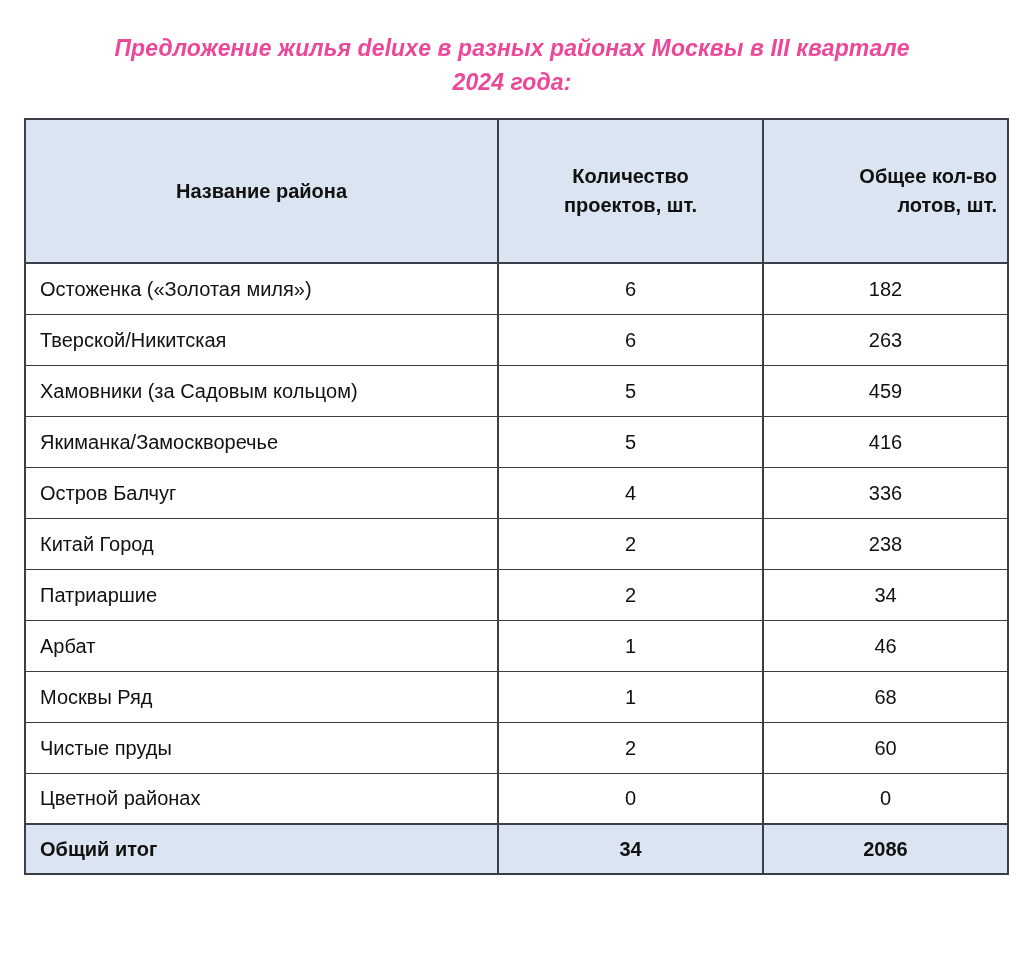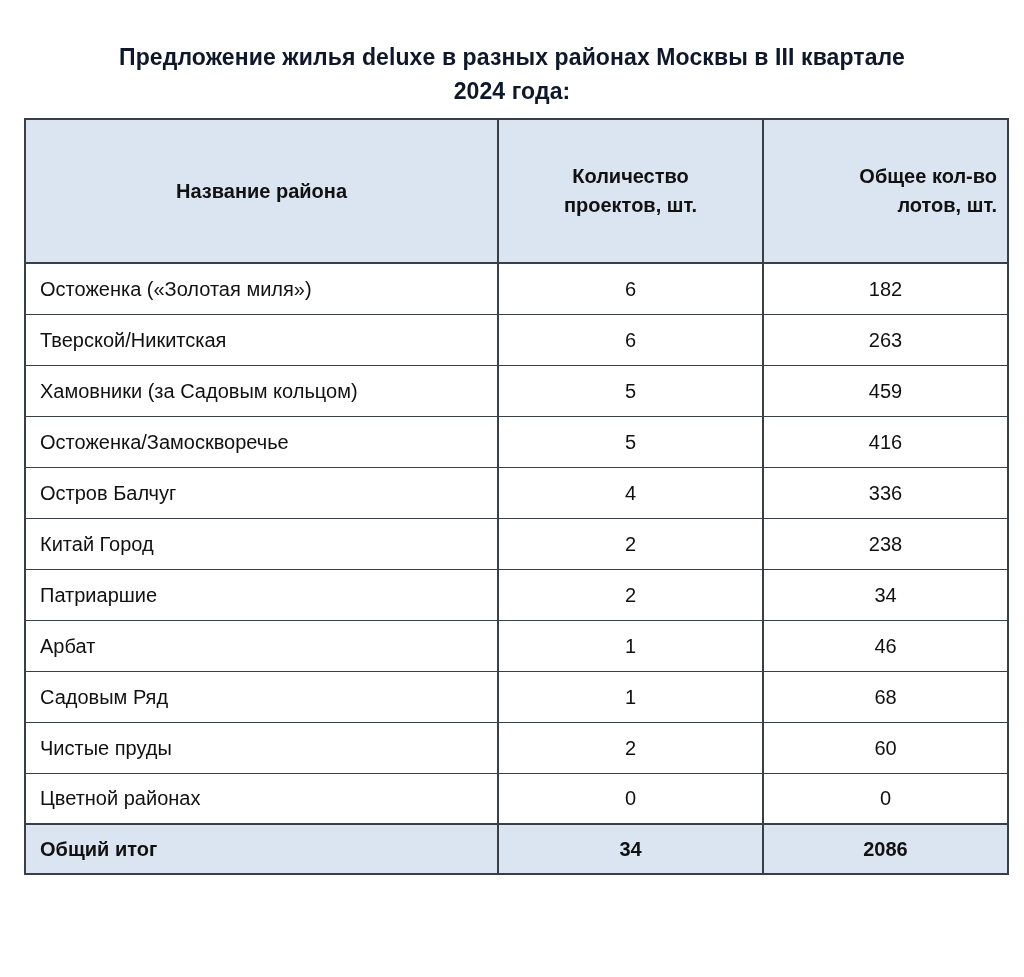--- a/index.html
+++ b/index.html
@@ -21,28 +21,29 @@
     width: 1024px;
     height: 977px;
     box-sizing: border-box;
     overflow: hidden;
   }
 
   
   .title {
     position: absolute;
     left: 40px;
-    top: 40px;
+    top: 31px;
     width: 944px;
     text-align: center;
     font-size: 23px;
     font-weight: bold;
     line-height: 34px;
     letter-spacing: 0.1px;
-    color: #0f172a;
+    color: #ec4899;
+    font-style: italic;
   }
 
   
   .table-wrap {
     position: absolute;
     left: 24px;
     top: 118px;
     width: 983px;
   }
 
@@ -158,21 +159,21 @@
           <td class="num">263</td>
         </tr>
 
         <tr>
           <td class="name">Хамовники (за Садовым кольцом)</td>
           <td class="num">5</td>
           <td class="num">459</td>
         </tr>
 
         <tr>
-          <td class="name">Остоженка/Замоскворечье</td>
+          <td class="name">Якиманка/Замоскворечье</td>
           <td class="num">5</td>
           <td class="num">416</td>
         </tr>
 
         <tr>
           <td class="name">Остров Балчуг</td>
           <td class="num">4</td>
           <td class="num">336</td>
         </tr>
 
@@ -188,21 +189,21 @@
           <td class="num">34</td>
         </tr>
 
         <tr>
           <td class="name">Арбат</td>
           <td class="num">1</td>
           <td class="num">46</td>
         </tr>
 
         <tr>
-          <td class="name">Садовым Ряд</td>
+          <td class="name">Москвы Ряд</td>
           <td class="num">1</td>
           <td class="num">68</td>
         </tr>
 
         <tr>
           <td class="name">Чистые пруды</td>
           <td class="num">2</td>
           <td class="num">60</td>
         </tr>
 

